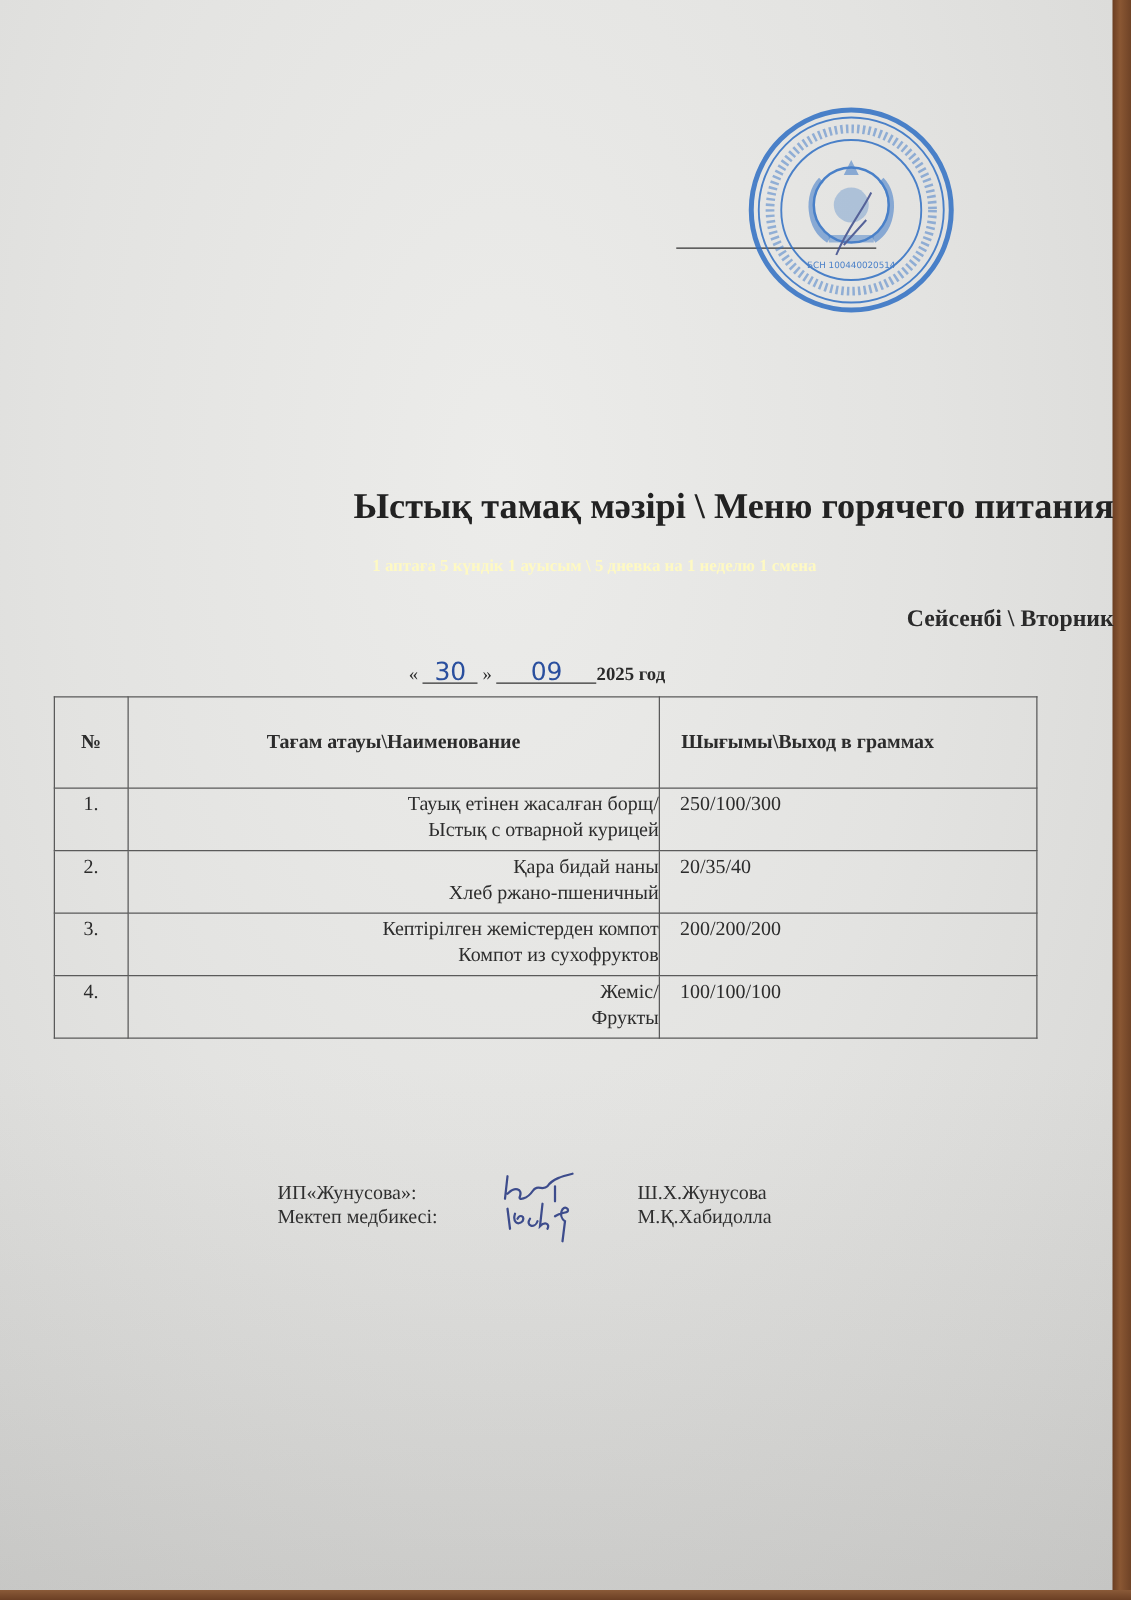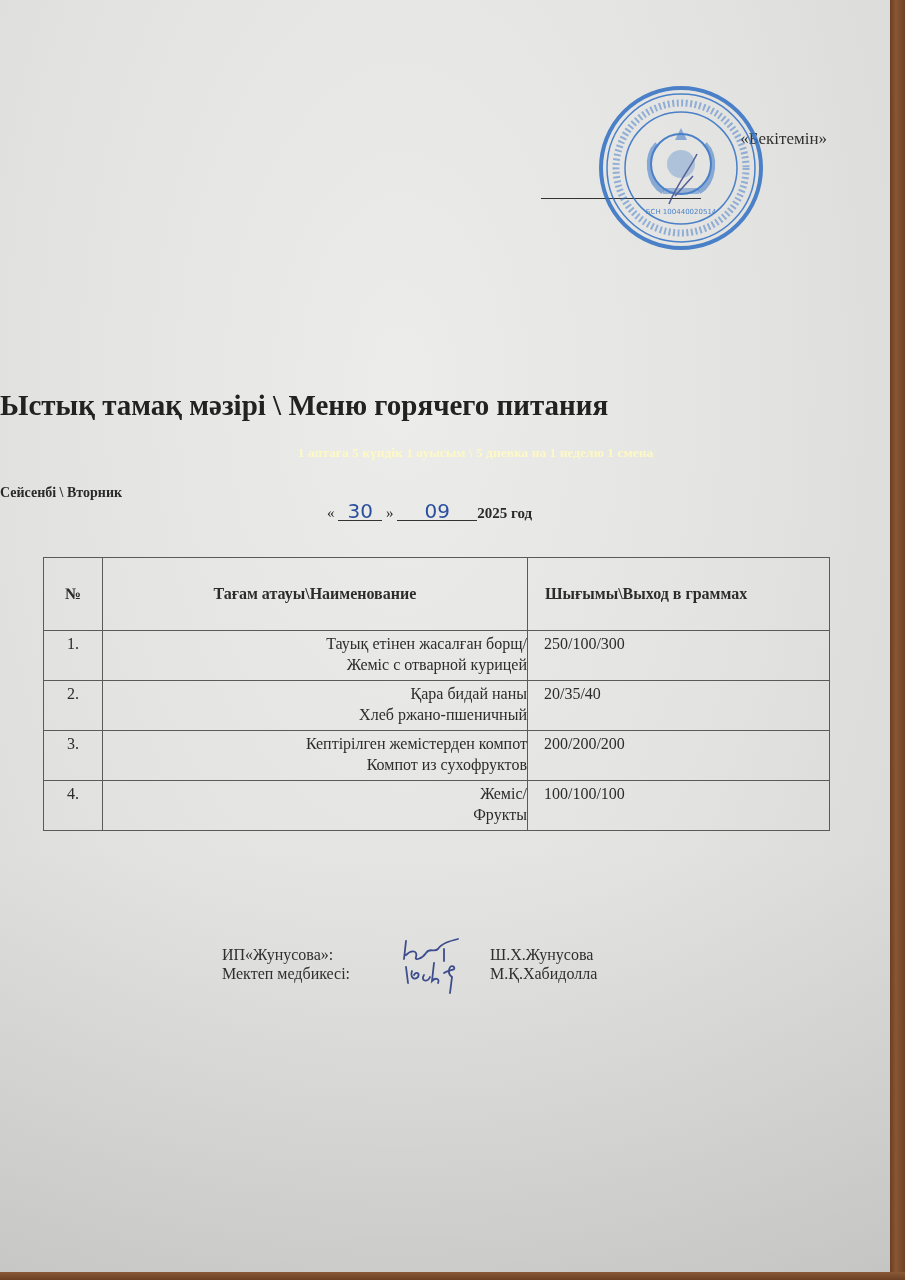--- a/index.html
+++ b/index.html
@@ -32,32 +32,32 @@
   .approve { position:absolute; right:78px; top:128px; text-align:right; font-size:17px; line-height:21px; color:#2f2f2f; }
   .approve div { white-space:nowrap; }
   .sign-line { position:absolute; left:541px; top:198px; width:160px; border-top:1px solid #333; }
   .stamp {
     position:absolute; left:597px; top:84px; width:168px; height:168px;
     opacity:0.85;
   }
 
   .title {
     position:absolute; left:0; width:891px; top:389px;
-    text-align:left; font-weight:bold; font-size:29px; color:#222;
+    text-align:right; font-weight:bold; font-size:29px; color:#222;
   }
   .subtitle {
     position:absolute; left:0; width:891px; top:445px;
     text-align:center; font-weight:bold; font-size:13.5px; color:#fef9c3;margin-left:30px;
   }
   .day {
     position:absolute; left:0; width:891px; top:485px;
-    text-align:left; font-weight:bold; font-size:14px; color:#2a2a2a;
+    text-align:right; font-weight:bold; font-size:19px; color:#2a2a2a;
   }
   .date-line {
-    position:absolute; left:327px; top:502px; font-size:15px; font-weight:bold; color:#2a2a2a; white-space:nowrap;
+    position:absolute; left:327px; top:528px; font-size:15px; font-weight:bold; color:#2a2a2a; white-space:nowrap;
   }
   .date-line .blank { display:inline-block; border-bottom:1px solid #333; text-align:center; font-weight:normal;
     font-family:"DejaVu Sans", sans-serif; color:#2a4f9e; font-size:20px; line-height:18px; }
   .date-line .q { font-weight:normal; }
 
   table.menu {
     position:absolute; left:43px; top:557px; width:787px;
     border-collapse:collapse; font-size:16px; color:#2c2c2c;
   }
   table.menu th, table.menu td { border:1px solid #5a5a5a; vertical-align:top; }
@@ -65,33 +65,32 @@
   table.menu td { height:47px; padding:2px 0 0 0; line-height:21px; }
   .c-num { width:59px; text-align:center; }
   .c-name { width:430px; }
   .c-yield { width:296px; }
   td.c-name { padding-left:16px !important;text-align:right; }
   td.c-yield { padding-left:16px !important; }
   th.c-yield { text-align:left; padding-left:17px; }
 
   .signatures { position:absolute; top:945px; font-size:16px; line-height:19px; color:#2f2f2f; }
   .sig-labels { left:222px; text-align:left; width:168px; }
-  .sig-names { left:490px; }
+  .sig-names { left:510px; }
   .sig-scribble { position:absolute; left:400px; top:933px; width:65px; height:62px; }
 </style>
 </head>
 <body>
 
 <div class="paper"></div>
 <div class="paper-shade"></div>
 <div class="wood-right"></div>
 <div class="wood-bottom"></div>
 
 <div class="approve">
-  <div>«Бекітемін»</div>
 </div>
 <div class="sign-line"></div>
 
 <svg class="stamp" viewBox="0 0 168 168">
   <circle cx="84" cy="84" r="80" fill="none" stroke="#2f6fc4" stroke-width="4"></circle>
   <circle cx="84" cy="84" r="74" fill="none" stroke="#2f6fc4" stroke-width="1.5"></circle>
   <circle cx="84" cy="84" r="56" fill="none" stroke="#2f6fc4" stroke-width="1.5"></circle>
   <circle cx="84" cy="84" r="65" fill="none" stroke="#2f6fc4" stroke-width="7" stroke-dasharray="2 2.5" opacity="0.55"></circle>
   <circle cx="84" cy="80" r="30" fill="none" stroke="#2f6fc4" stroke-width="2"></circle>
   <circle cx="84" cy="80" r="14" fill="#2f6fc4" opacity="0.35"></circle>
@@ -119,21 +118,21 @@
       <th class="c-num">№</th>
       <th class="c-name">Тағам атауы\Наименование</th>
       <th class="c-yield">Шығымы\Выход в граммах</th>
     </tr>
   </thead>
   <tbody>
     <tr>
       <td class="c-num">1.</td>
       <td class="c-name">
         <div>Тауық етінен жасалған борщ/</div>
-        <div>Жеміс с отварной курицей</div>
+        <div>Ыстық с отварной курицей</div>
       </td>
       <td class="c-yield">250/100/300</td>
     </tr>
     <tr>
       <td class="c-num">2.</td>
       <td class="c-name">
         <div>Қара бидай наны</div>
         <div>Хлеб ржано-пшеничный</div>
       </td>
       <td class="c-yield">20/35/40</td>

